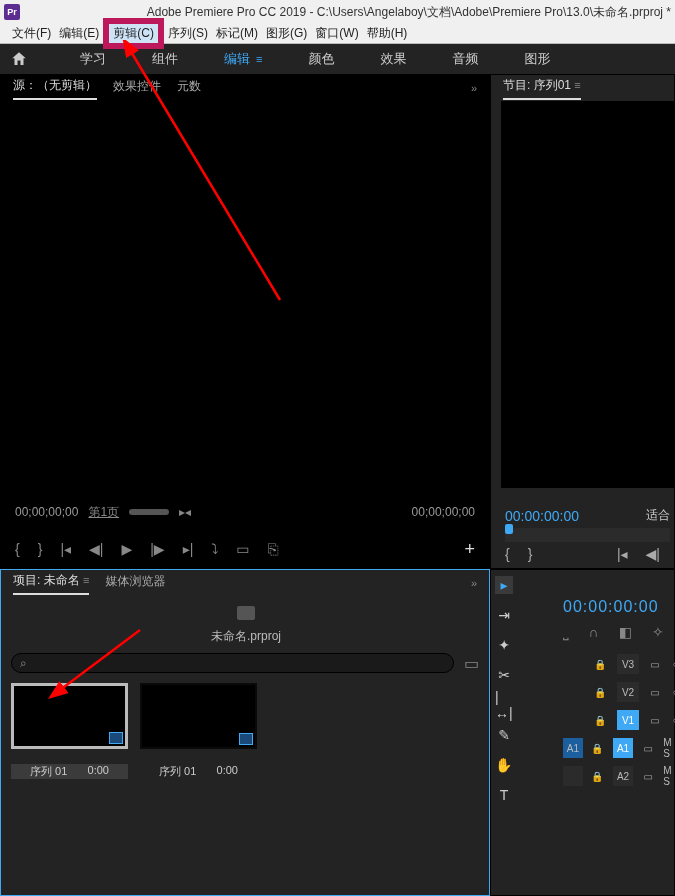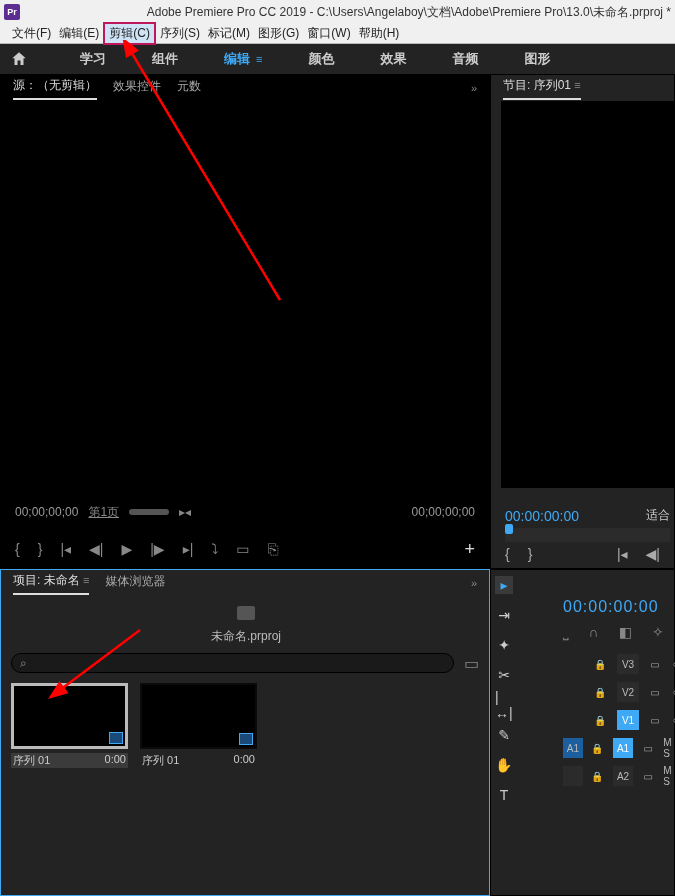--- a/index.html
+++ b/index.html
@@ -5,24 +5,24 @@
   * { margin:0; padding:0; box-sizing:border-box; font-family:"Microsoft YaHei",Arial,sans-serif; }
   body { width:675px; height:896px; background:#232323; overflow:hidden; position:relative; }
 
   
   .titlebar { height:24px; background:#f0f0f0; display:flex; align-items:center; padding:0 4px; font-size:12px; color:#333;justify-content:space-between; }
   .titlebar .logo { width:16px; height:16px; background:#5c2d91; border-radius:2px; display:flex; align-items:center; justify-content:center; color:#fff; font-size:9px; font-weight:bold; margin-right:6px; }
 
   
   .menubar { height:20px; background:#f0f0f0; display:flex; align-items:center; padding:0 8px; font-size:12px; color:#222; gap:0; border-bottom:1px solid #bbb;}
   .menubar span { padding:1px 4px; cursor:pointer;}
-  .menubar span.hl { background:#cfe3f7; border:2px solid #be185d;}
-
-  
-  .wsbar { height:30px; background:#232323; display:flex; align-items:center; padding:0 6px; gap:38px; font-size:13px; color:#ccc;font-weight:bold; }
+  .menubar span.hl { background:#cfe3f7; border:6px solid #be185d;}
+
+  
+  .wsbar { height:30px; background:#232323; display:flex; align-items:center; padding:0 6px; gap:38px; font-size:13px; color:#ccc; }
   .wsbar .home { width:26px; height:26px; display:flex; align-items:center; justify-content:center; margin-right:6px;}
   .wsbar .ws { cursor:pointer; padding:2px 4px; }
   .wsbar .ws.active { color:#3fa9f5;}
   .wsbar .ws.active .ham { color:#3fa9f5;}
   .ham { margin-left:6px; font-size:11px;}
 
   
   .main { display:grid; grid-template-columns: 490px 1fr; grid-template-rows: 495px 1fr; height:822px;}
 
   
@@ -55,21 +55,21 @@
   .proj-body { padding:6px 10px; }
   .proj-file { display:flex; align-items:center; gap:8px; font-size:12px; color:#bbb; margin:4px 0 8px 2px;flex-direction:column;}
   .proj-file .ficon { width:18px; height:14px; background:#555; border-radius:2px;}
   .searchrow { display:flex; align-items:center; gap:10px; margin-bottom:10px;}
   .searchrow .search { flex:1; height:20px; background:#1a1a1a; border:1px solid #000; border-radius:10px; display:flex; align-items:center; padding:0 8px; color:#888; font-size:12px;}
   .thumbs { display:flex; gap:12px;}
   .thumb { width:117px; }
   .thumb .img { height:66px; background:#000; border:2px solid #0a0a0a; position:relative;}
   .thumb.sel .img { border:3px solid #bbb;}
   .thumb .img .badge { position:absolute; right:2px; bottom:2px; width:14px; height:12px; background:#1a4a7a; border:1px solid #3fa9f5;}
-  .thumb .lbl { display:flex; justify-content:space-between; font-size:11px; color:#ccc; margin-top:4px; padding:0 2px;}
+  .thumb .lbl { display:flex; justify-content:space-between; font-size:11px; color:#ccc; margin-top:15px; padding:0 19px;}
   .thumb.sel .lbl { background:#3b3b3b;}
 
   
   .tl-tabs { height:24px; display:flex; align-items:center; gap:20px; padding:0 40px; font-size:12px; color:#aaa;}
   .tl-tabs .tlt { cursor:pointer;}
   .tl-tabs .tlt.active { color:#ddd; border-bottom:2px solid #ddd;}
   .tl-tabs .tlt .x { margin-right:6px; color:#888;}
   .tl-tc { position:absolute; top:28px; left:44px; font-size:16px; color:#3fa9f5; letter-spacing:1px;}
   .tl-icons { position:absolute; top:54px; left:44px; display:flex; gap:20px; color:#888; font-size:14px;}
   .toolcol { position:absolute; top:0; left:0; width:26px; bottom:0; background:#232323; display:flex; flex-direction:column; align-items:center; gap:12px; padding-top:6px; color:#ccc; font-size:14px;}

